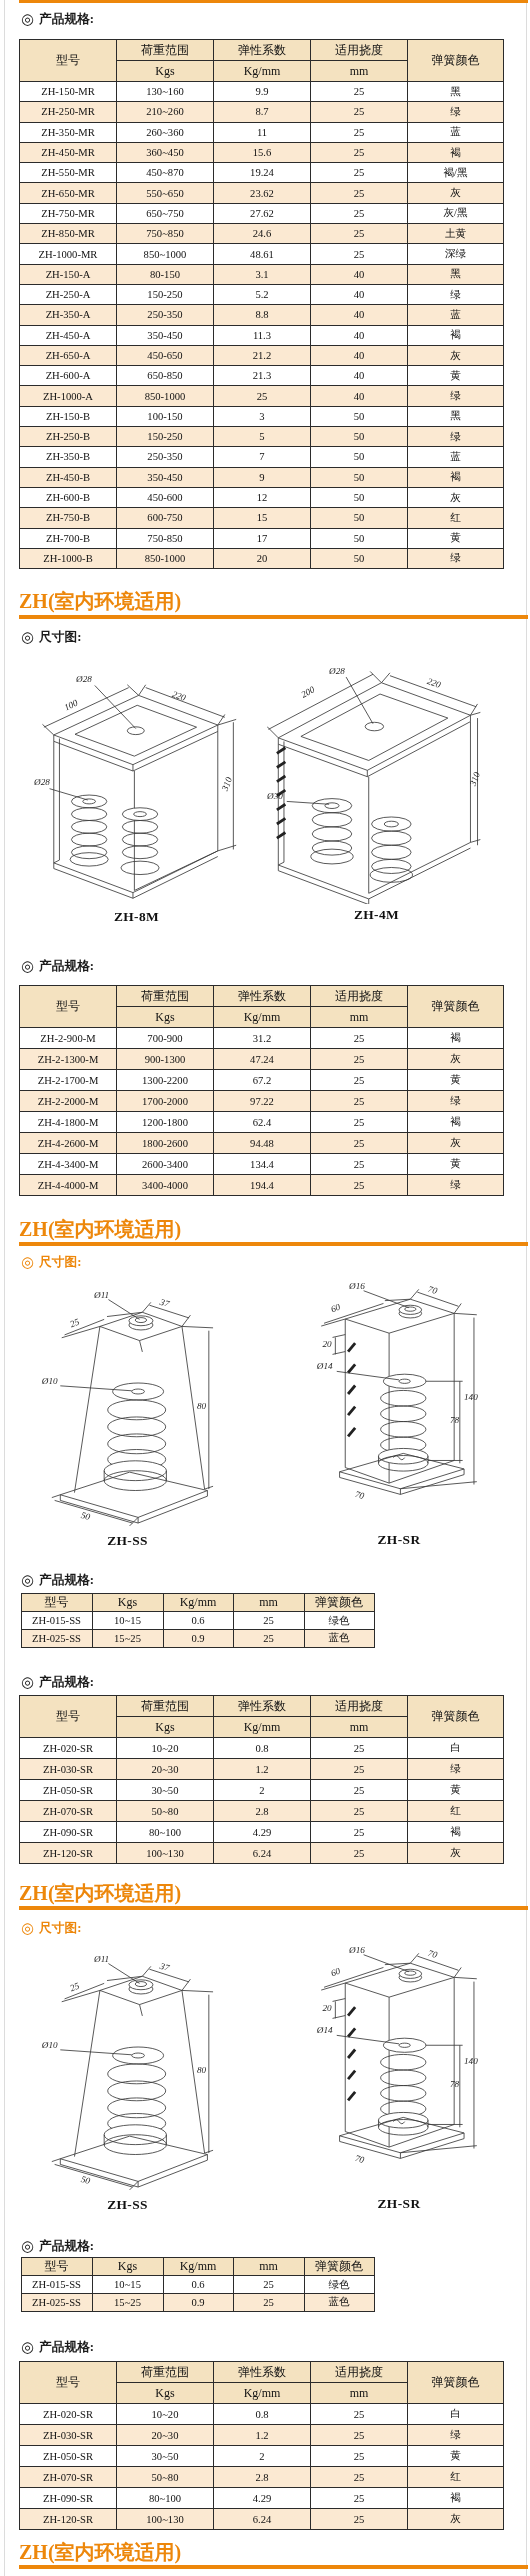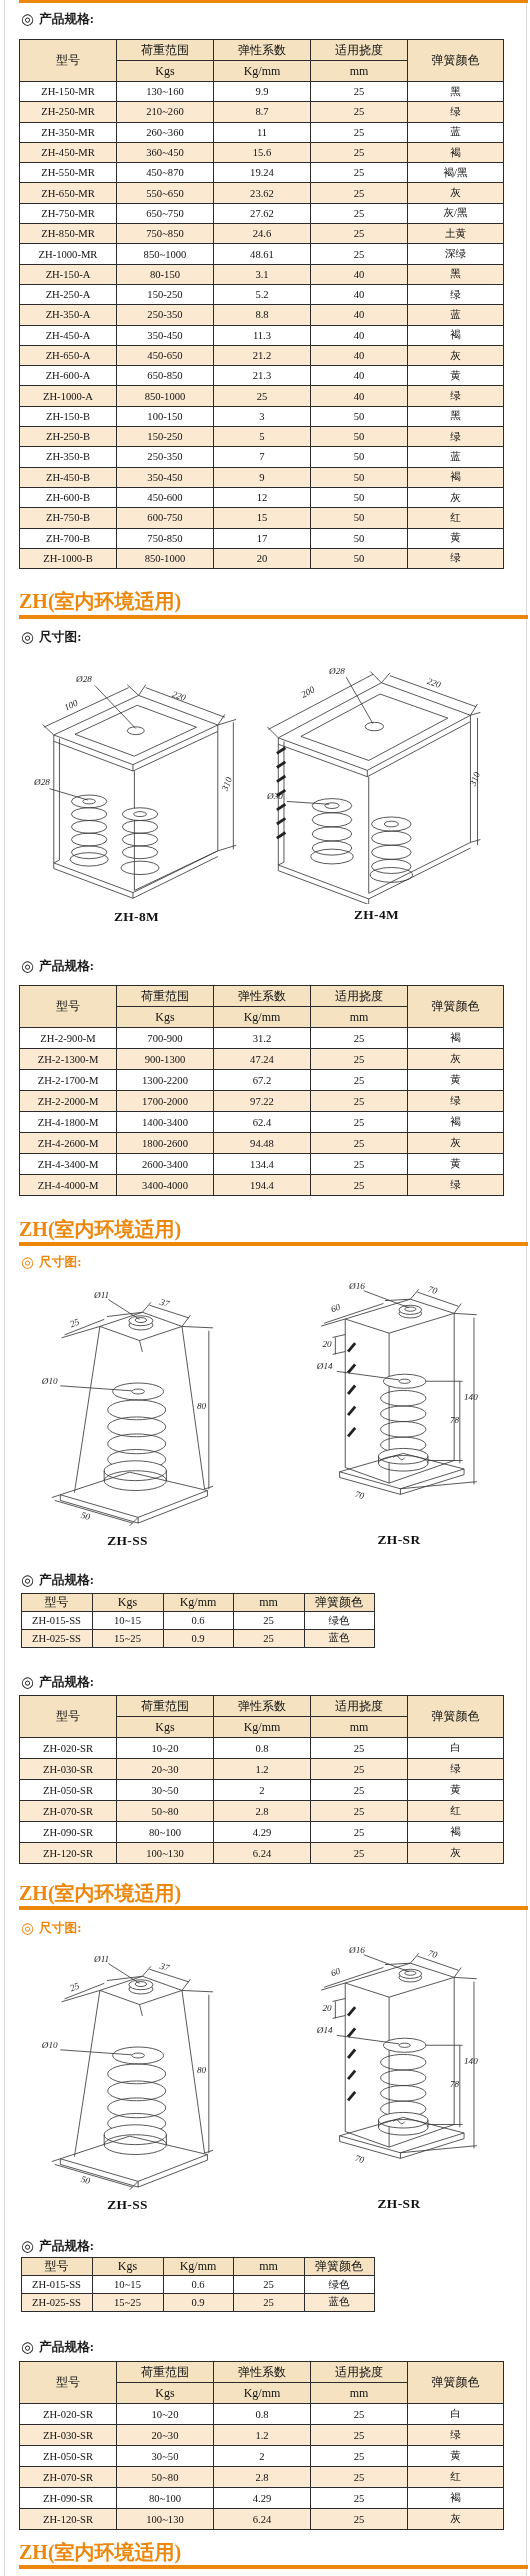--- a/index.html
+++ b/index.html
@@ -372,21 +372,21 @@
         </tr>
         <tr>
           <td>ZH-2-2000-M</td>
           <td>1700-2000</td>
           <td>97.22</td>
           <td>25</td>
           <td>绿</td>
         </tr>
         <tr>
           <td>ZH-4-1800-M</td>
-          <td>1400-3400</td>
+          <td>1200-1800</td>
           <td>62.4</td>
           <td>25</td>
           <td>褐</td>
         </tr>
         <tr>
           <td>ZH-4-2600-M</td>
           <td>1800-2600</td>
           <td>94.48</td>
           <td>25</td>
           <td>灰</td>

